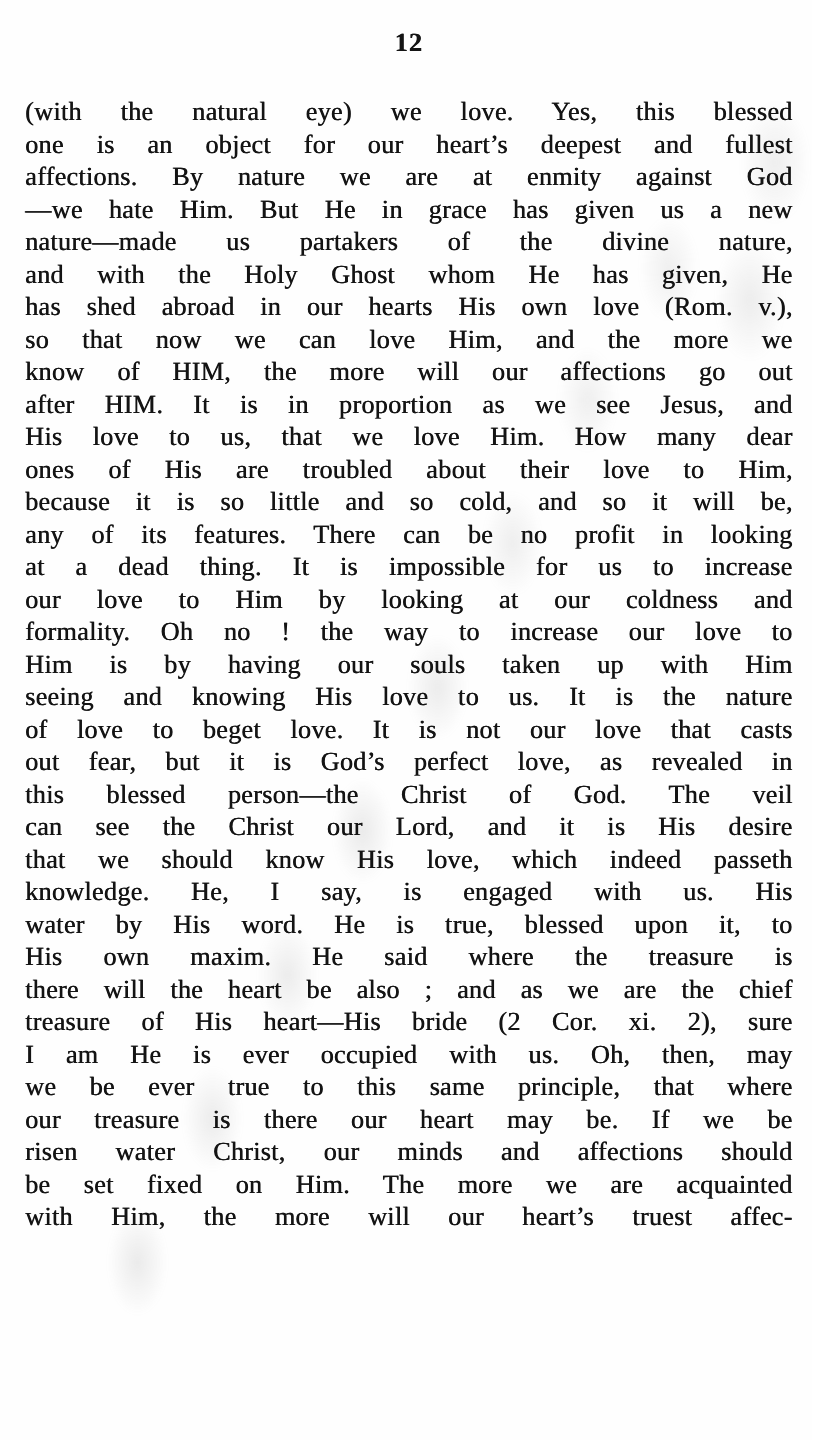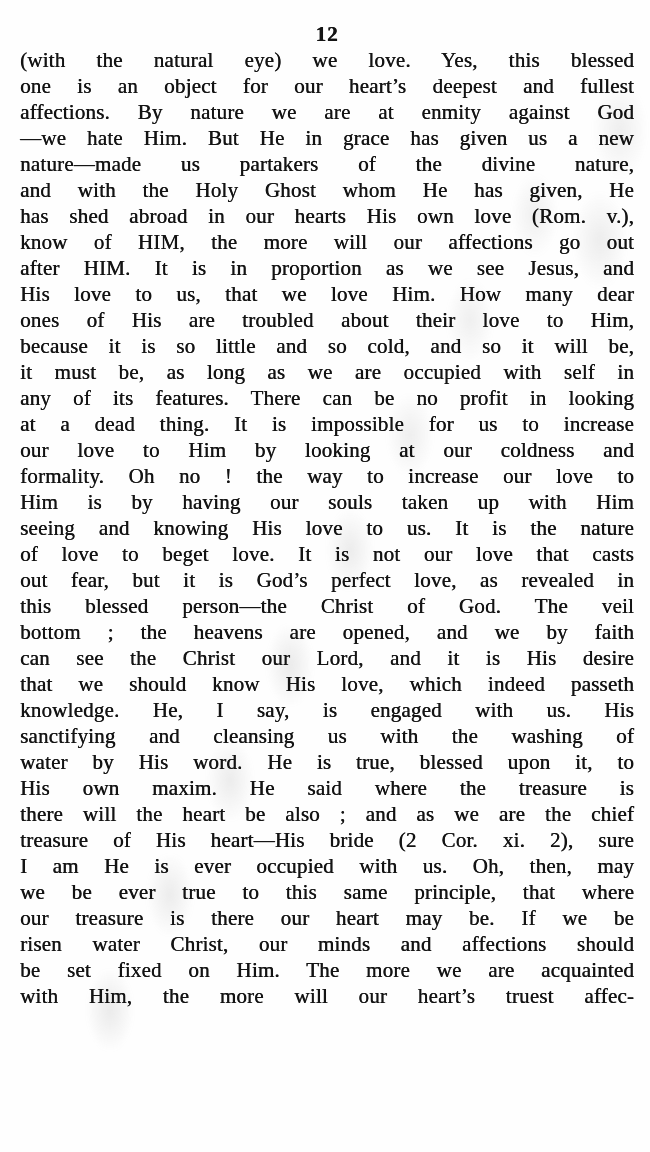--- a/index.html
+++ b/index.html
@@ -16,20 +16,21 @@
     background: var(--paper, #fefefe);
     color: var(--ink, #141414);
     font-family: "Liberation Serif", "DejaVu Serif", serif;
     overflow: hidden;
   }
   .page-number {
     text-align: center;
     font-size: 21px;
     font-weight: bold;
     letter-spacing: 1px;
+    margin-bottom: 29px;
     text-shadow: 0.4px 0 currentColor;
     position: relative;
     z-index: 2;
   }
   .text-block {
     position: relative;
     z-index: 2;
     font-size: 21px;
     line-height: 26px;
     letter-spacing: 0.2px;
@@ -67,40 +68,38 @@
   <div class="watermark"></div>
   <div class="page-number">12</div>
   <div class="text-block">
     <div class="line">(with the natural eye) we love.  Yes, this blessed</div>
     <div class="line">one is an object for our heart’s deepest and fullest</div>
     <div class="line">affections.  By nature we are at enmity against God</div>
     <div class="line">—we hate Him.  But He in grace has given us a new</div>
     <div class="line">nature—made us partakers of the divine nature,</div>
     <div class="line">and with the Holy Ghost whom He has given, He</div>
     <div class="line">has shed abroad in our hearts His own love (Rom. v.),</div>
+    <div class="line">so that now we can love Him, and the more we</div>
     <div class="line">know of HIM, the more will our affections go out</div>
     <div class="line">after HIM.  It is in proportion as we see Jesus, and</div>
     <div class="line">His love to us, that we love Him.  How many dear</div>
     <div class="line">ones of His are troubled about their love to Him,</div>
     <div class="line">because it is so little and so cold, and so it will be,</div>
-    <div class="line">it must be, as long as we are occupied with self in</div>
     <div class="line">any of its features.  There can be no profit in looking</div>
     <div class="line">at a dead thing.  It is impossible for us to increase</div>
     <div class="line">our love to Him by looking at our coldness and</div>
     <div class="line">formality.  Oh no ! the way to increase our love to</div>
     <div class="line">Him is by having our souls taken up with Him</div>
     <div class="line">seeing and knowing His love to us.  It is the nature</div>
     <div class="line">of love to beget love.  It is not our love that casts</div>
     <div class="line">out fear, but it is God’s perfect love, as revealed in</div>
     <div class="line">this blessed person—the Christ of God.  The veil</div>
-    <div class="line">bottom ; the heavens are opened, and we by faith</div>
     <div class="line">can see the Christ our Lord, and it is His desire</div>
     <div class="line">that we should know His love, which indeed passeth</div>
     <div class="line">knowledge.  He, I say, is engaged with us.  His</div>
-    <div class="line">sanctifying and cleansing us with the washing of</div>
     <div class="line">water by His word.  He is true, blessed upon it, to</div>
     <div class="line">His own maxim.  He said where the treasure is</div>
     <div class="line">there will the heart be also ; and as we are the chief</div>
     <div class="line">treasure of His heart—His bride (2 Cor. xi. 2), sure</div>
     <div class="line">I am He is ever occupied with us.  Oh, then, may</div>
     <div class="line">we be ever true to this same principle, that where</div>
     <div class="line">our treasure is there our heart may be.  If we be</div>
     <div class="line">risen water Christ, our minds and affections should</div>
     <div class="line">be set fixed on Him.  The more we are acquainted</div>
     <div class="line">with Him, the more will our heart’s truest affec-</div>

